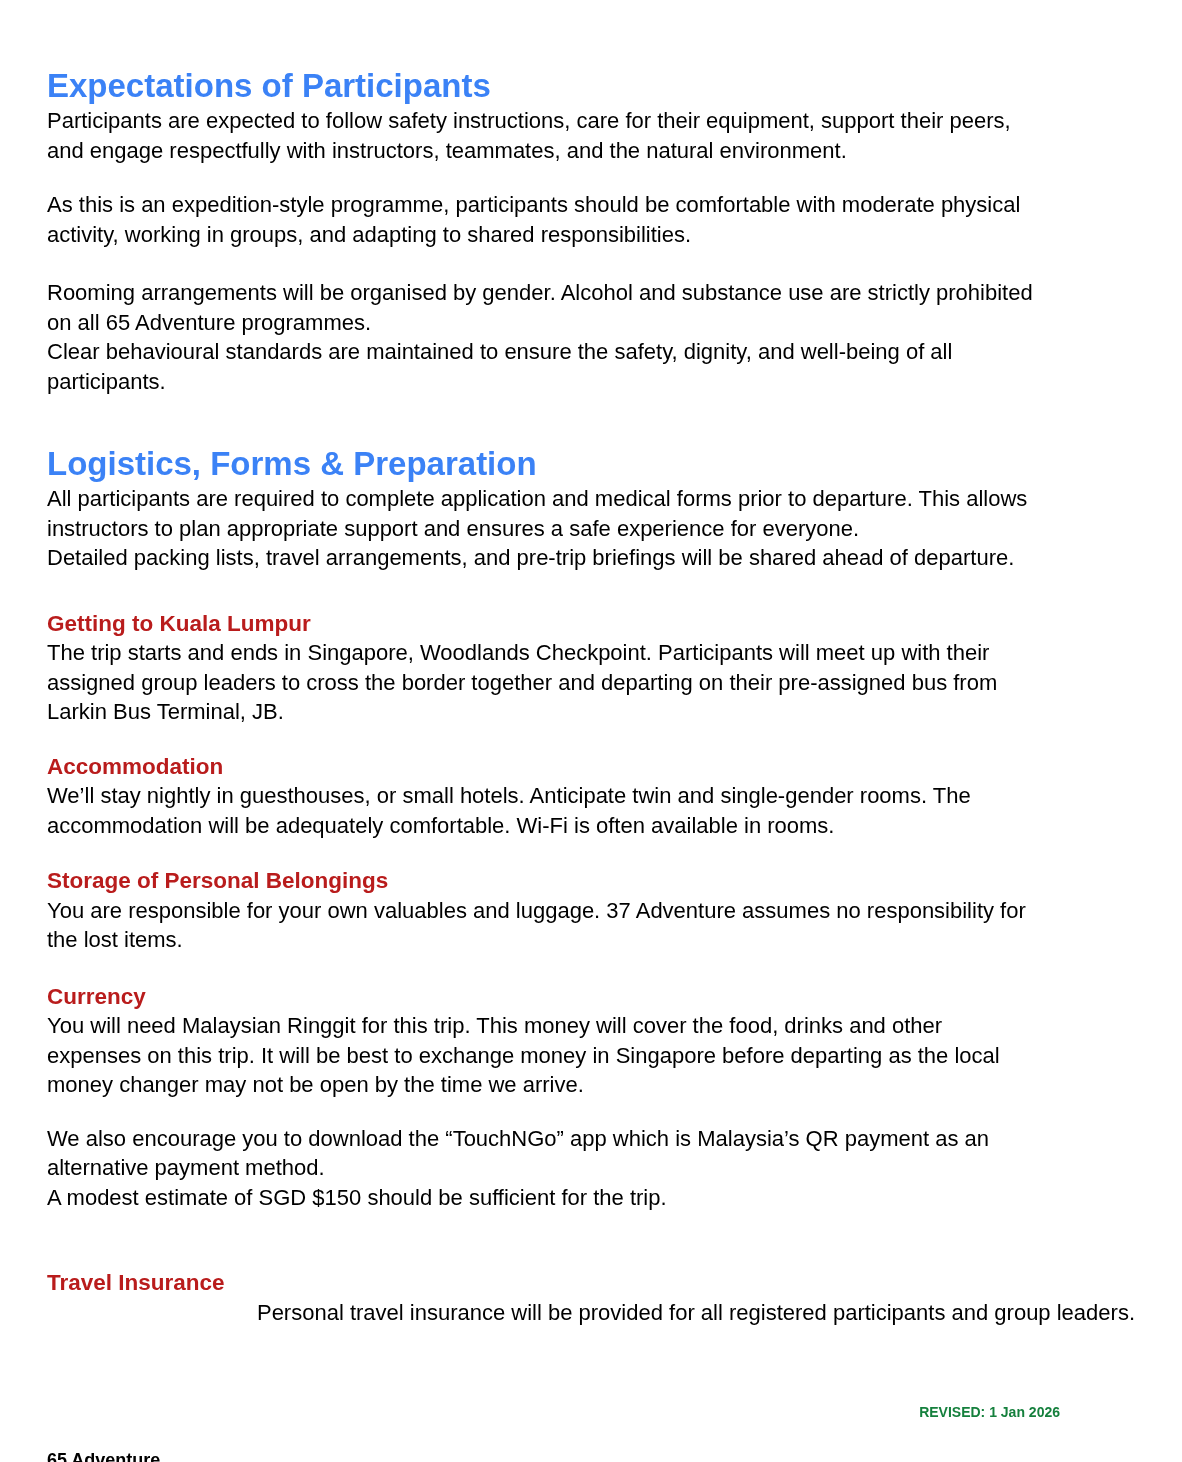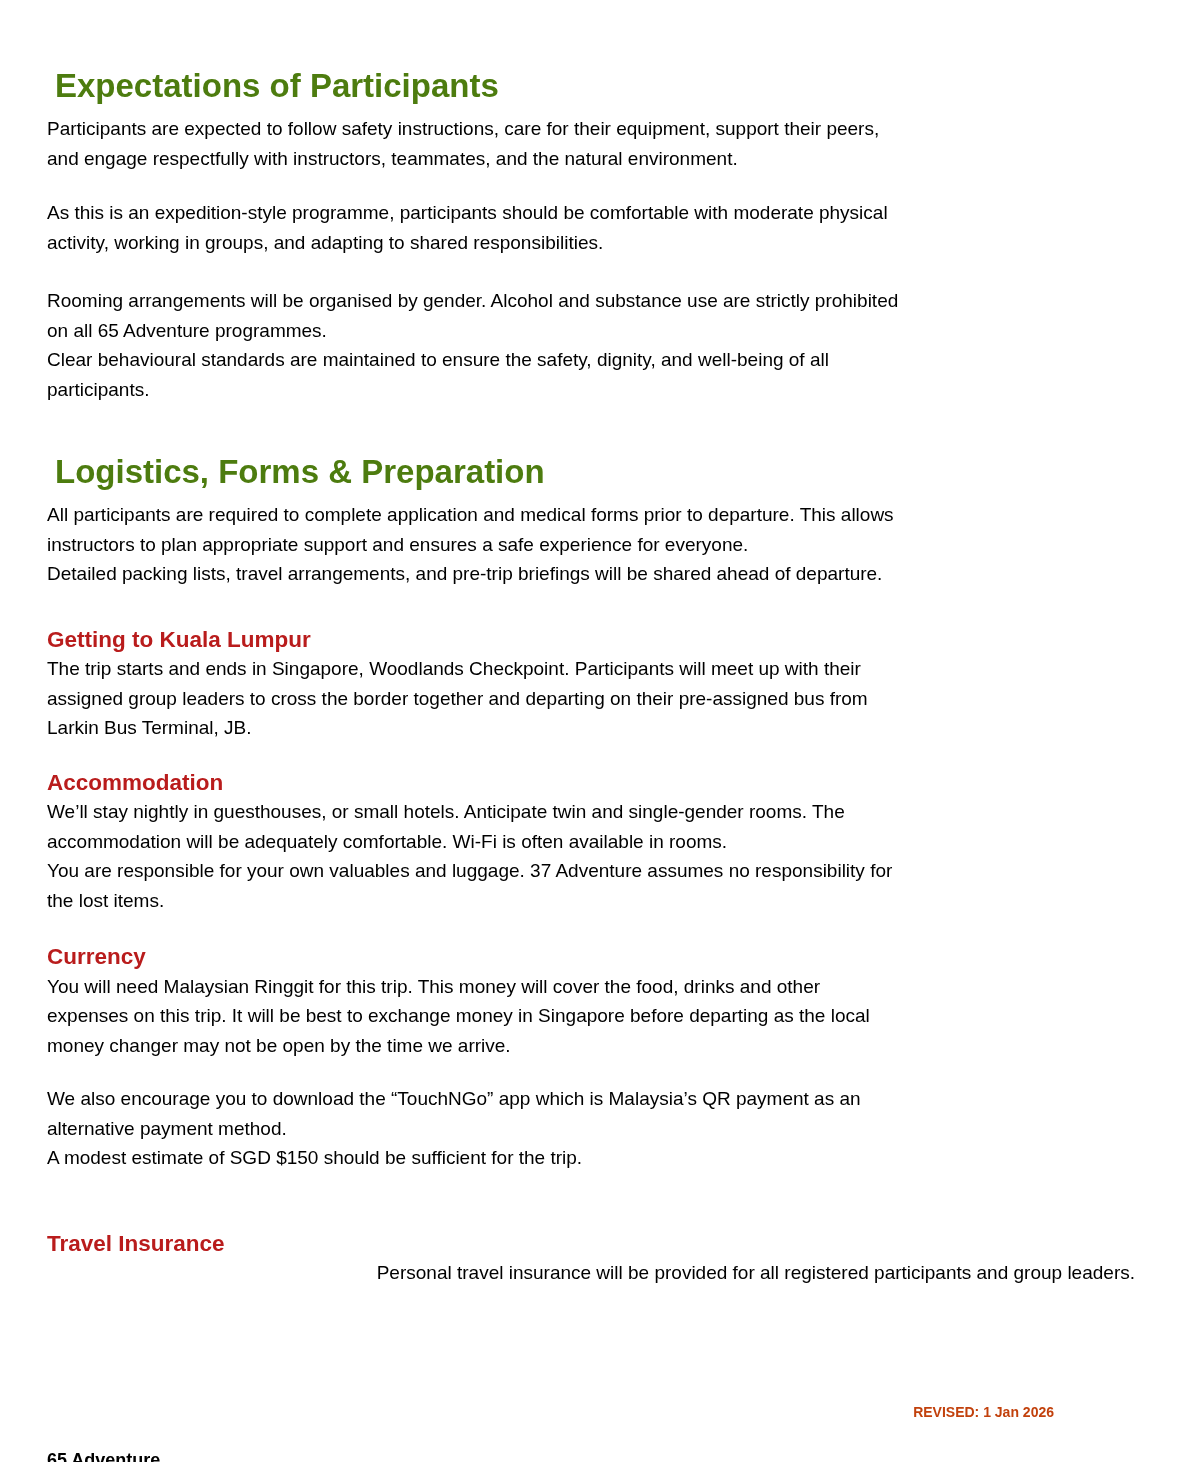--- a/index.html
+++ b/index.html
@@ -10,53 +10,53 @@
     background: #ffffff;
     font-family: "Liberation Sans", "DejaVu Sans", sans-serif;
     color: #000000;
     overflow: hidden;
   }
   .content { padding: 66px 47px 0 47px; }
   .h1 {
     font-size: 33px;
     font-weight: bold;
     line-height: 40px;
-    color: #4d7c0f;
-    margin: 8px;
+    color: #3b82f6;
+    margin: 0;
   }
   .h2 {
     font-size: 22.5px;
     font-weight: bold;
     line-height: 29.5px;
     color: #b91c1c;
     margin: 0;
   }
   .para {
-    font-size: 19px;
+    font-size: 22px;
     line-height: 29.5px;
     color: #000000;
     white-space: pre-line;
     margin: 0;
   }
   .footer-left {
     position: absolute;
     left: 47px;
     top: 1452px;
     font-size: 18px;
     font-weight: bold;
     color: #000000;
     line-height: 16px;
   }
   .footer-right {
     position: absolute;
-    right: 128px;
+    right: 122px;
     top: 1404px;
     font-size: 14px;
     font-weight: bold;
-    color: #c2410c;
+    color: #15803d;
     line-height: 16px;
   }
 </style>
 </head>
 <body>
 
 <div class="page">
   <div class="content">
 
     <div class="h1" style="margin-top:0;">Expectations of Participants</div>
@@ -82,20 +82,21 @@
 
     <div class="para" style="margin-top:0;">The trip starts and ends in Singapore, Woodlands Checkpoint. Participants will meet up with their
 assigned group leaders to cross the border together and departing on their pre-assigned bus from
 Larkin Bus Terminal, JB.</div>
 
     <div class="h2" style="margin-top:25px;">Accommodation</div>
 
     <div class="para" style="margin-top:0;">We’ll stay nightly in guesthouses, or small hotels. Anticipate twin and single-gender rooms. The
 accommodation will be adequately comfortable. Wi-Fi is often available in rooms.</div>
 
+    <div class="h2" style="margin-top:26px;">Storage of Personal Belongings</div>
 
     <div class="para" style="margin-top:0;">You are responsible for your own valuables and luggage. 37 Adventure assumes no responsibility for
 the lost items.</div>
 
     <div class="h2" style="margin-top:27px;">Currency</div>
 
     <div class="para" style="margin-top:0;">You will need Malaysian Ringgit for this trip. This money will cover the food, drinks and other
 expenses on this trip. It will be best to exchange money in Singapore before departing as the local
 money changer may not be open by the time we arrive.</div>
 

